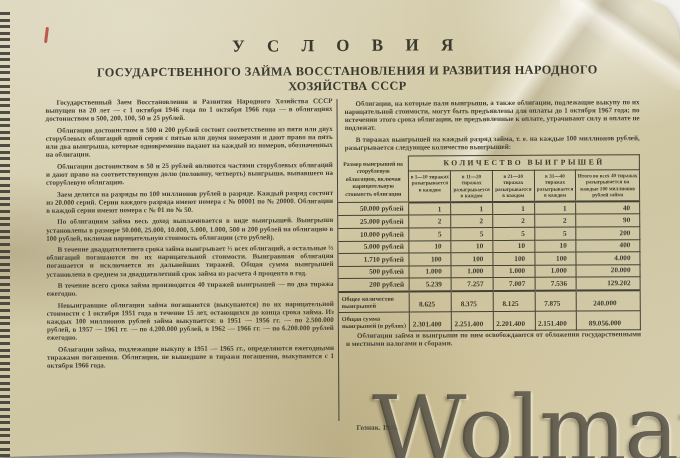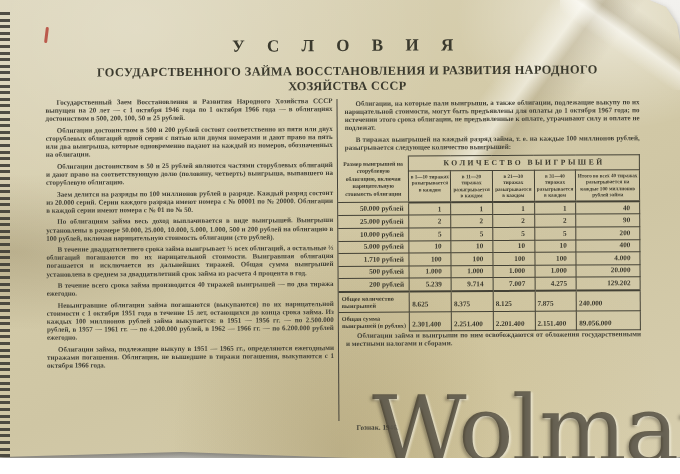--- a/index.html
+++ b/index.html
@@ -40,21 +40,21 @@
   table.win th,table.win td{border:1px solid #444236;}
   .c-label{border-left:none!important;border-top:none!important;font-size:5.8px;font-weight:700;
     text-align:center;line-height:1.3;padding:2px 3px;width:70px;}
   .c-group{font-size:7.6px;font-weight:700;letter-spacing:2.5px;text-align:center;padding:2.5px 0;}
   .c-sub{font-size:5.2px;font-weight:700;text-align:center;line-height:1.25;padding:2px 1px;
     vertical-align:top;border-bottom-width:2px!important;}
   .c-sub.n{width:39px;}
   .c-sub.t{width:66px;}
   tbody td{font-size:7.2px;font-weight:700;padding:1.6px 9px 1.6px 2px;text-align:right;white-space:nowrap;}
   td.r-label{border-left:none!important;padding-right:5px;}
-  tfoot td{font-size:7.2px;font-weight:700;text-align:left;padding:2px 9px 2px 2px;vertical-align:bottom;}
+  tfoot td{font-size:7.2px;font-weight:700;text-align:center;padding:2px 9px 2px 2px;vertical-align:bottom;}
   tfoot tr:first-child td{border-top:2px solid #444236;}
   td.f-label{border-left:none!important;font-size:6.2px;text-align:left;padding:2px 3px;line-height:1.2;white-space:normal;}
   tr.f-last td{border-bottom:none;}
   tr.f-last td:not(.f-label){border-bottom:1px solid #444236;}
   .bottom-para{margin-top:5px;}
   .imprint{position:absolute;left:307px;top:424px;font-size:7.2px;font-weight:700;color:#45443a;margin-left:48px;}
   .watermark{position:absolute;left:372px;top:384px;z-index:7;font-size:92px;line-height:1;
     font-family:"DejaVu Serif","Liberation Serif",serif;color:rgba(62,57,45,.72);letter-spacing:-2px;
     text-shadow:2px 1px 2px rgba(250,247,235,.55), -2px 2px 3px rgba(45,40,28,.35);}
 </style>
@@ -151,23 +151,23 @@
                 <td class="r-label">500 рублей</td>
                 <td>1.000</td>
                 <td>1.000</td>
                 <td>1.000</td>
                 <td>1.000</td>
                 <td>20.000</td>
               </tr>
               <tr>
                 <td class="r-label">200 рублей</td>
                 <td>5.239</td>
-                <td>9.714</td>
+                <td>7.257</td>
                 <td>7.007</td>
-                <td>4.275</td>
+                <td>7.536</td>
                 <td>129.202</td>
               </tr>
             </tbody>
             <tfoot>
               <tr>
                 <td class="f-label">Общее количество выигрышей</td>
                 <td>8.625</td>
                 <td>8.375</td>
                 <td>8.125</td>
                 <td>7.875</td>

